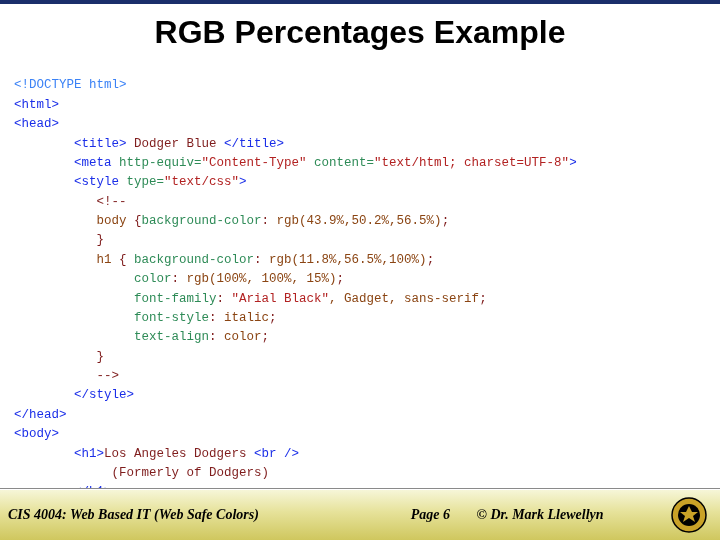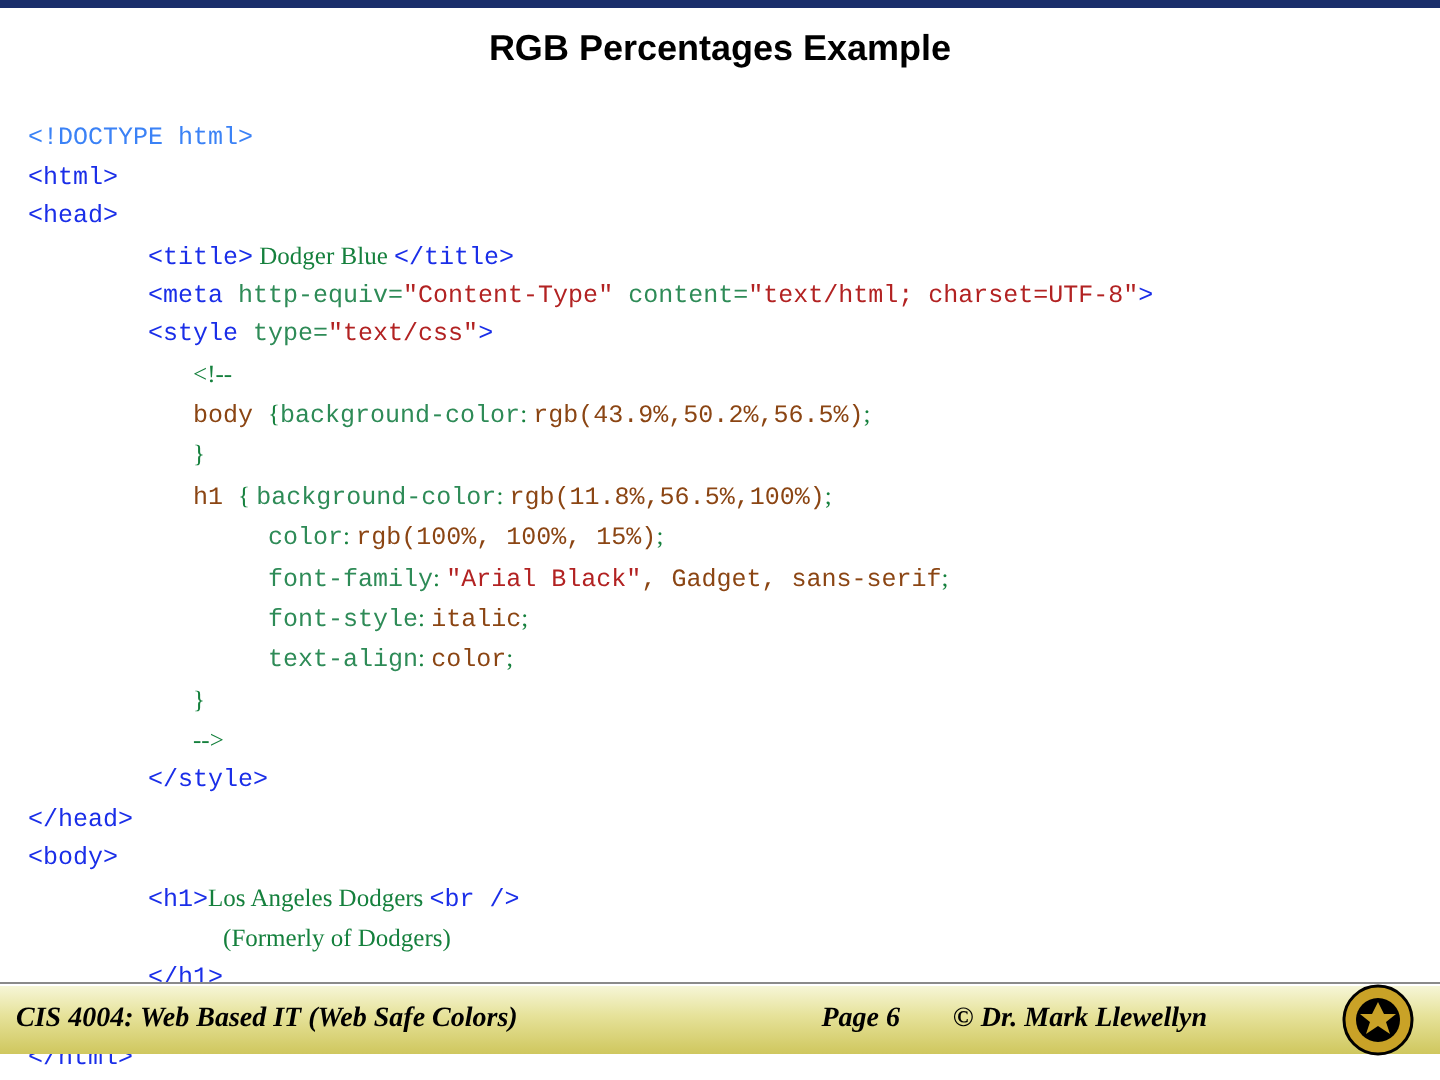--- a/index.html
+++ b/index.html
@@ -11,43 +11,43 @@
     position: relative;
     overflow: hidden;
   }
   .topbar {
     height: 4px;
     background: #1a2e6b;
     width: 100%;
   }
   .title {
     text-align: center;
-    font-size: 18px;
+    font-size: 32px;
     color: #000;
     padding: 10px 0 6px 0;
     font-family: Arial, sans-serif;
   }
   .codeblock {
     padding: 0 14px;
     font-family: "Courier New", Courier, monospace;
     font-size: 12.5px;
     line-height: 1.55;
     color: #000;
     white-space: pre;
   }
   .c-gray   { color: #3b82f6; }
   .c-blue   { color: #1a2ee8; margin-top: 15px; }
-  .c-text   { color: #15803d; font-family: Liberation Serif, serif;    }
+  .c-text   { color: #7f1d1d;    }
   .c-green  { color: #2e8b57; }
   .c-red    { color: #b22222; }
   .c-brown  { color: #8b4513; }
   .footer {
     position: absolute;
-    left: 0; right: 0; bottom: 13px;
-    height: 36px;
+    left: 0; right: 0; bottom: 0;
+    height: 52px;
     background: linear-gradient(#f7f7db 0%, #e6e29a 45%, #cfc75e 100%);
     border-top: 1px solid #8a8a8a;
     display: flex;
     align-items: center;
     font-family: "Times New Roman", serif;
     font-style: italic;
     font-weight: bold;
     font-size: 14px;
     color: #000;
     box-shadow: inset 0 1px 0 #fff;

